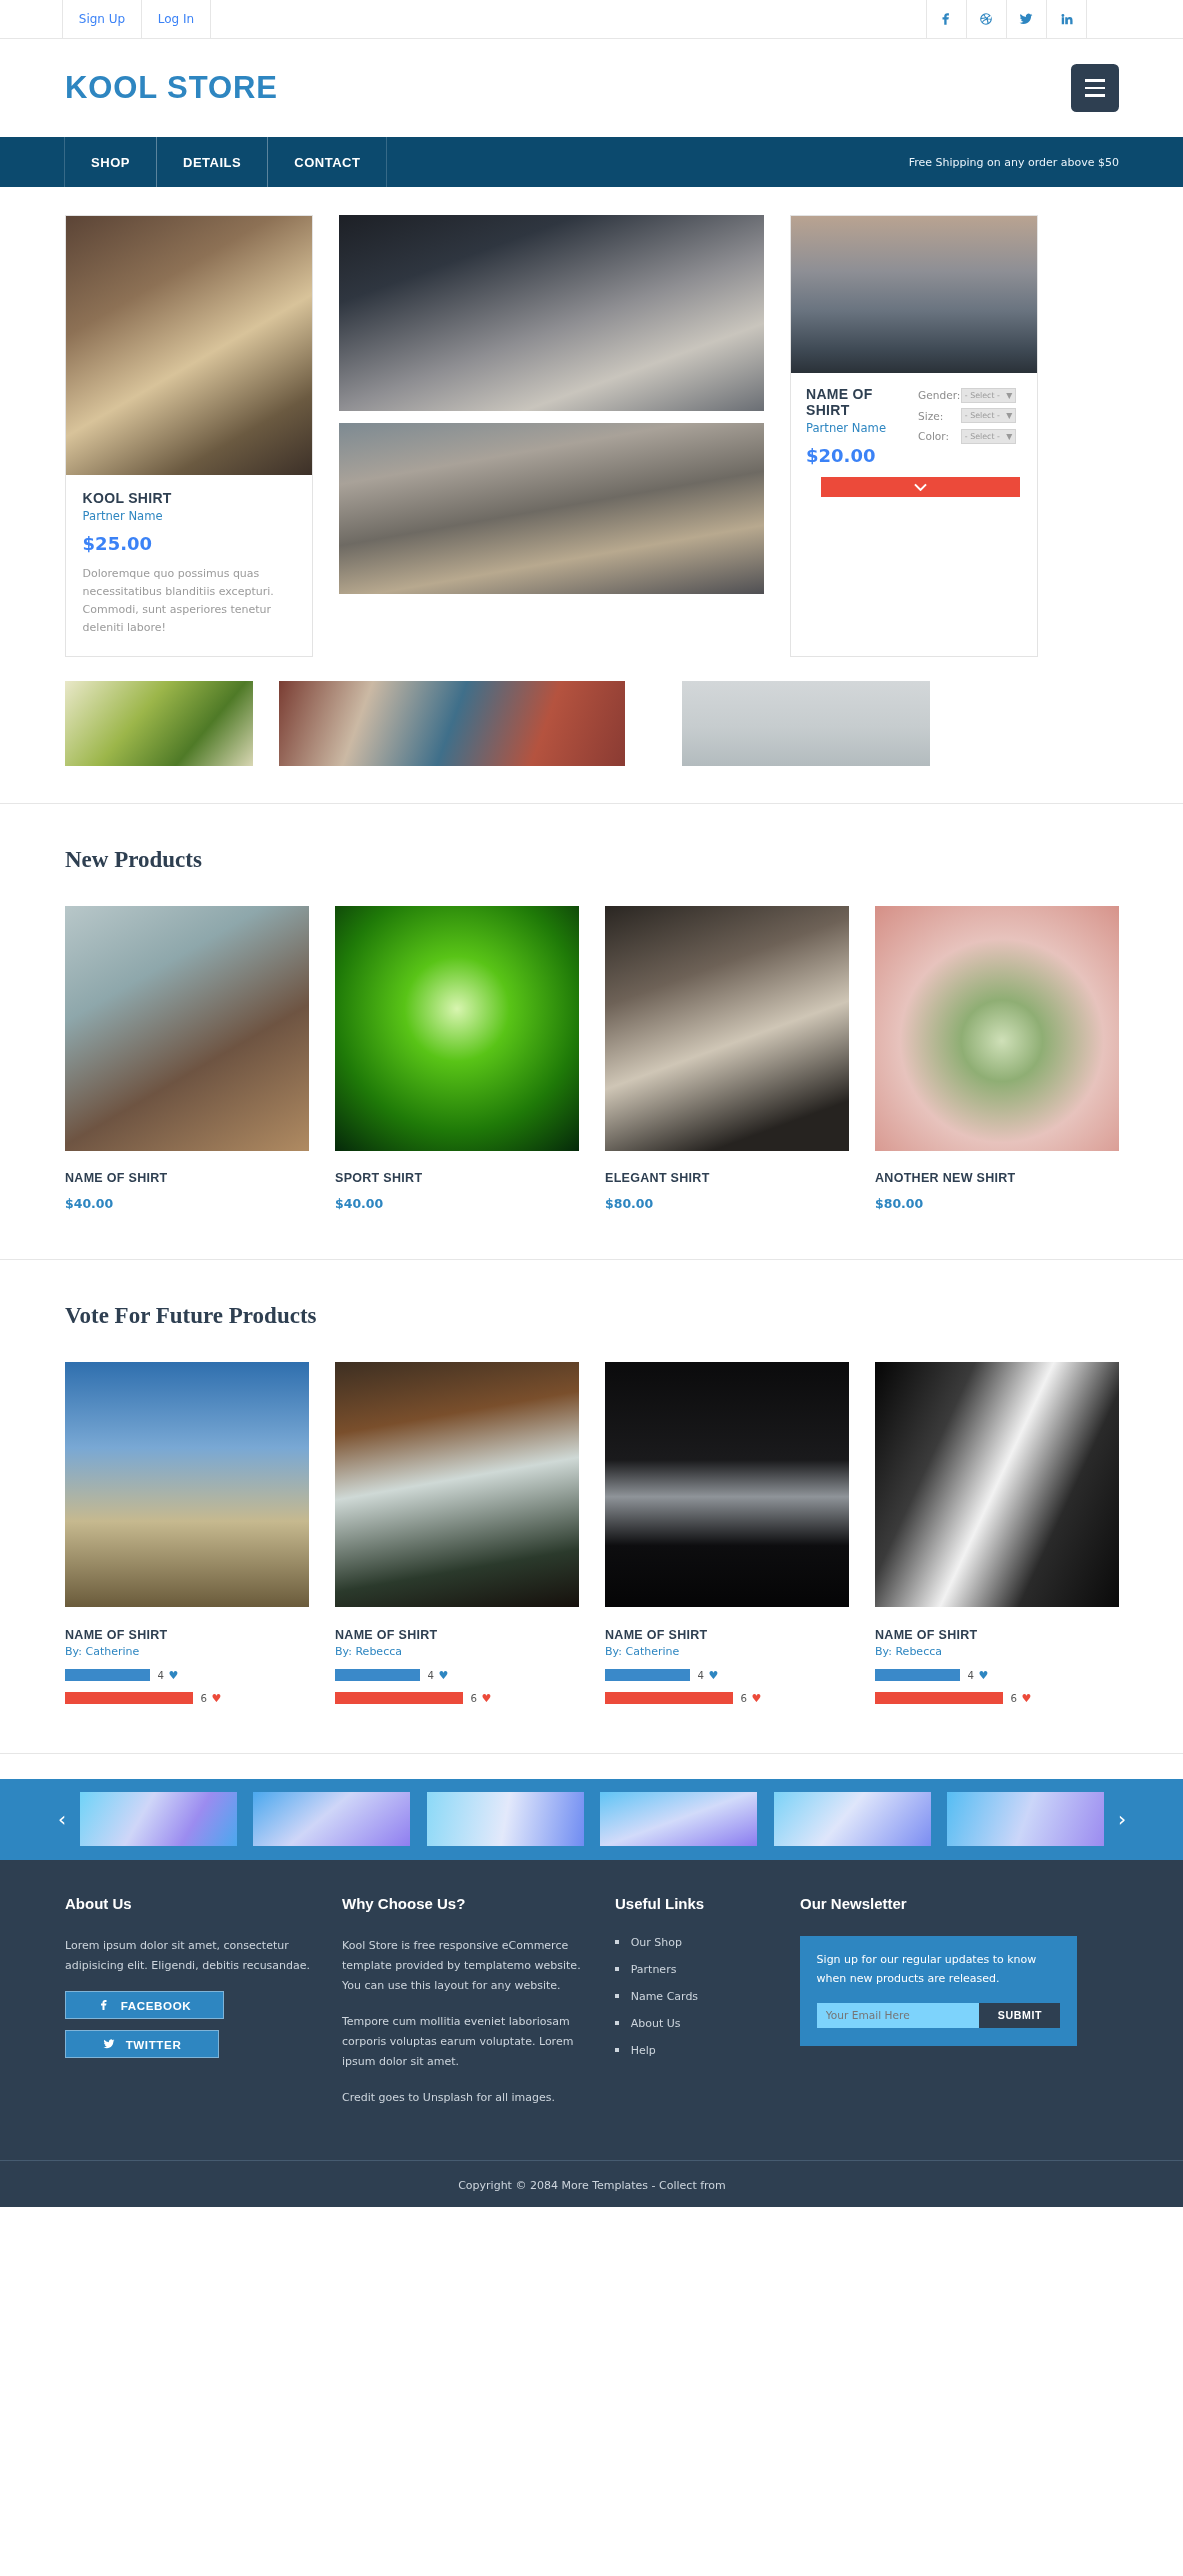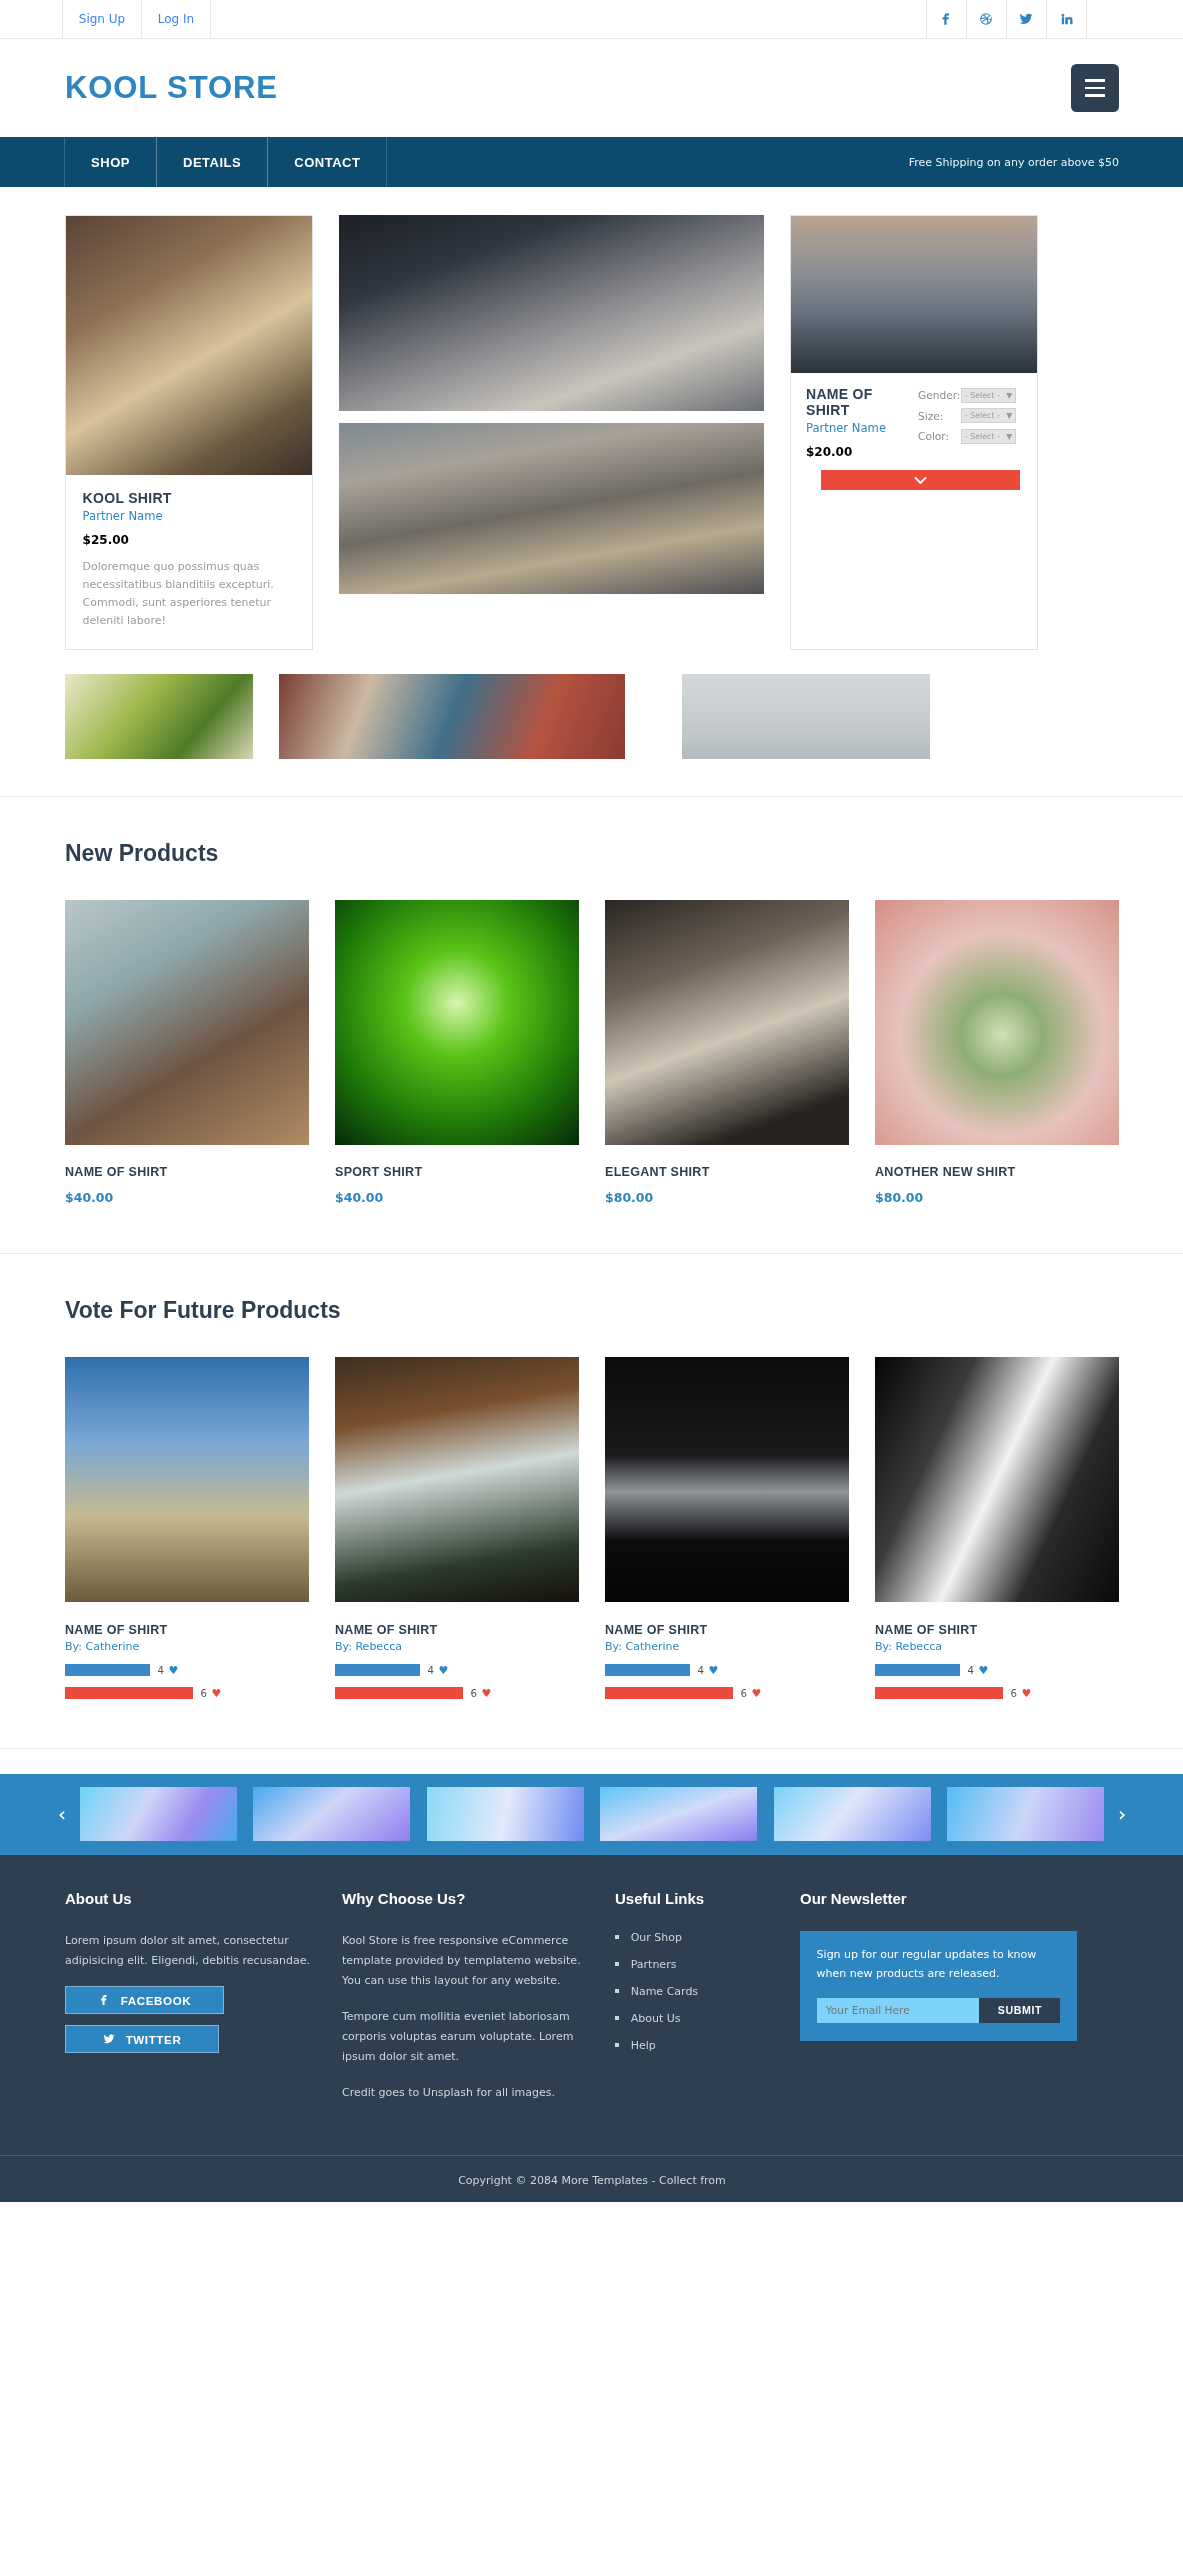--- a/index.html
+++ b/index.html
@@ -63,21 +63,21 @@
   .card {
     border: 0.9px solid #e3e3e3; background: #fff; width: 248px;
   }
   .card-img { height: 259px; background-size: cover; background-position: center; }
   .card-body { padding: 15px 16.6px 18.5px; }
   .card-title {
     font-family: "Liberation Sans", sans-serif; font-weight: 700;
     font-size: 14px; color: #2e3f51; letter-spacing: 0.3px;
   }
   .card-partner { color: #2e86c1; font-size: 11.6px; margin-top: 2.8px; }
-  .card-price { color: #000000; font-weight: 700; font-size: 12px; margin-top: 10.2px; }
+  .card-price { color: #3b82f6; font-weight: 700; font-size: 18px; margin-top: 10.2px; }
   .card-desc { color: #9b9b9b; font-size: 11px; line-height: 1.65; margin-top: 11px; }
 
   .hero-mid { width: 425px; display: flex; flex-direction: column; gap: 12px; }
   .hero-mid-img { height: 196px; background-size: cover; background-position: center; }
   .hero-mid-img.b { height: 171px; }
 
   .card-wide { border: 0.9px solid #e3e3e3; width: 248px; }
   .card-wide .card-img { height: 157px; }
   .opt-row { display: flex; }
   .opt-left { flex: 1; }
@@ -94,21 +94,21 @@
     display: flex; align-items: center; justify-content: center; cursor: pointer;
   }
   .cart-btn svg { width: 13px; height: 8.3px; fill: none; stroke: #fff; stroke-width: 2.2; }
 
   .thumb-row { display: flex; gap: 26px; margin-top: 24px; padding-bottom: 37px; }
   .thumb { height: 85px; background-size: cover; background-position: center; }
 
   
   .section { padding: 43px 0 48px; }
   .section-title {
-    font-family: Liberation Sans, sans-serif; font-weight: 700;
+    font-family: Liberation Serif, serif; font-weight: 700;
     font-size: 23px; color: #2e3f51; margin-bottom: 33px;
   }
   .grid4 { display: flex; gap: 26px; }
   .prod { width: 248px; }
   .prod-img { height: 245px; background-size: cover; background-position: center; }
   .prod-name {
     font-family: "Liberation Sans", sans-serif; font-weight: 700; font-size: 12.5px;
     color: #2e3f51; margin-top: 20.3px; letter-spacing: 0.3px;
   }
   .prod-price { color: #2e86c1; font-weight: 700; font-size: 12.5px; margin-top: 11px; }

